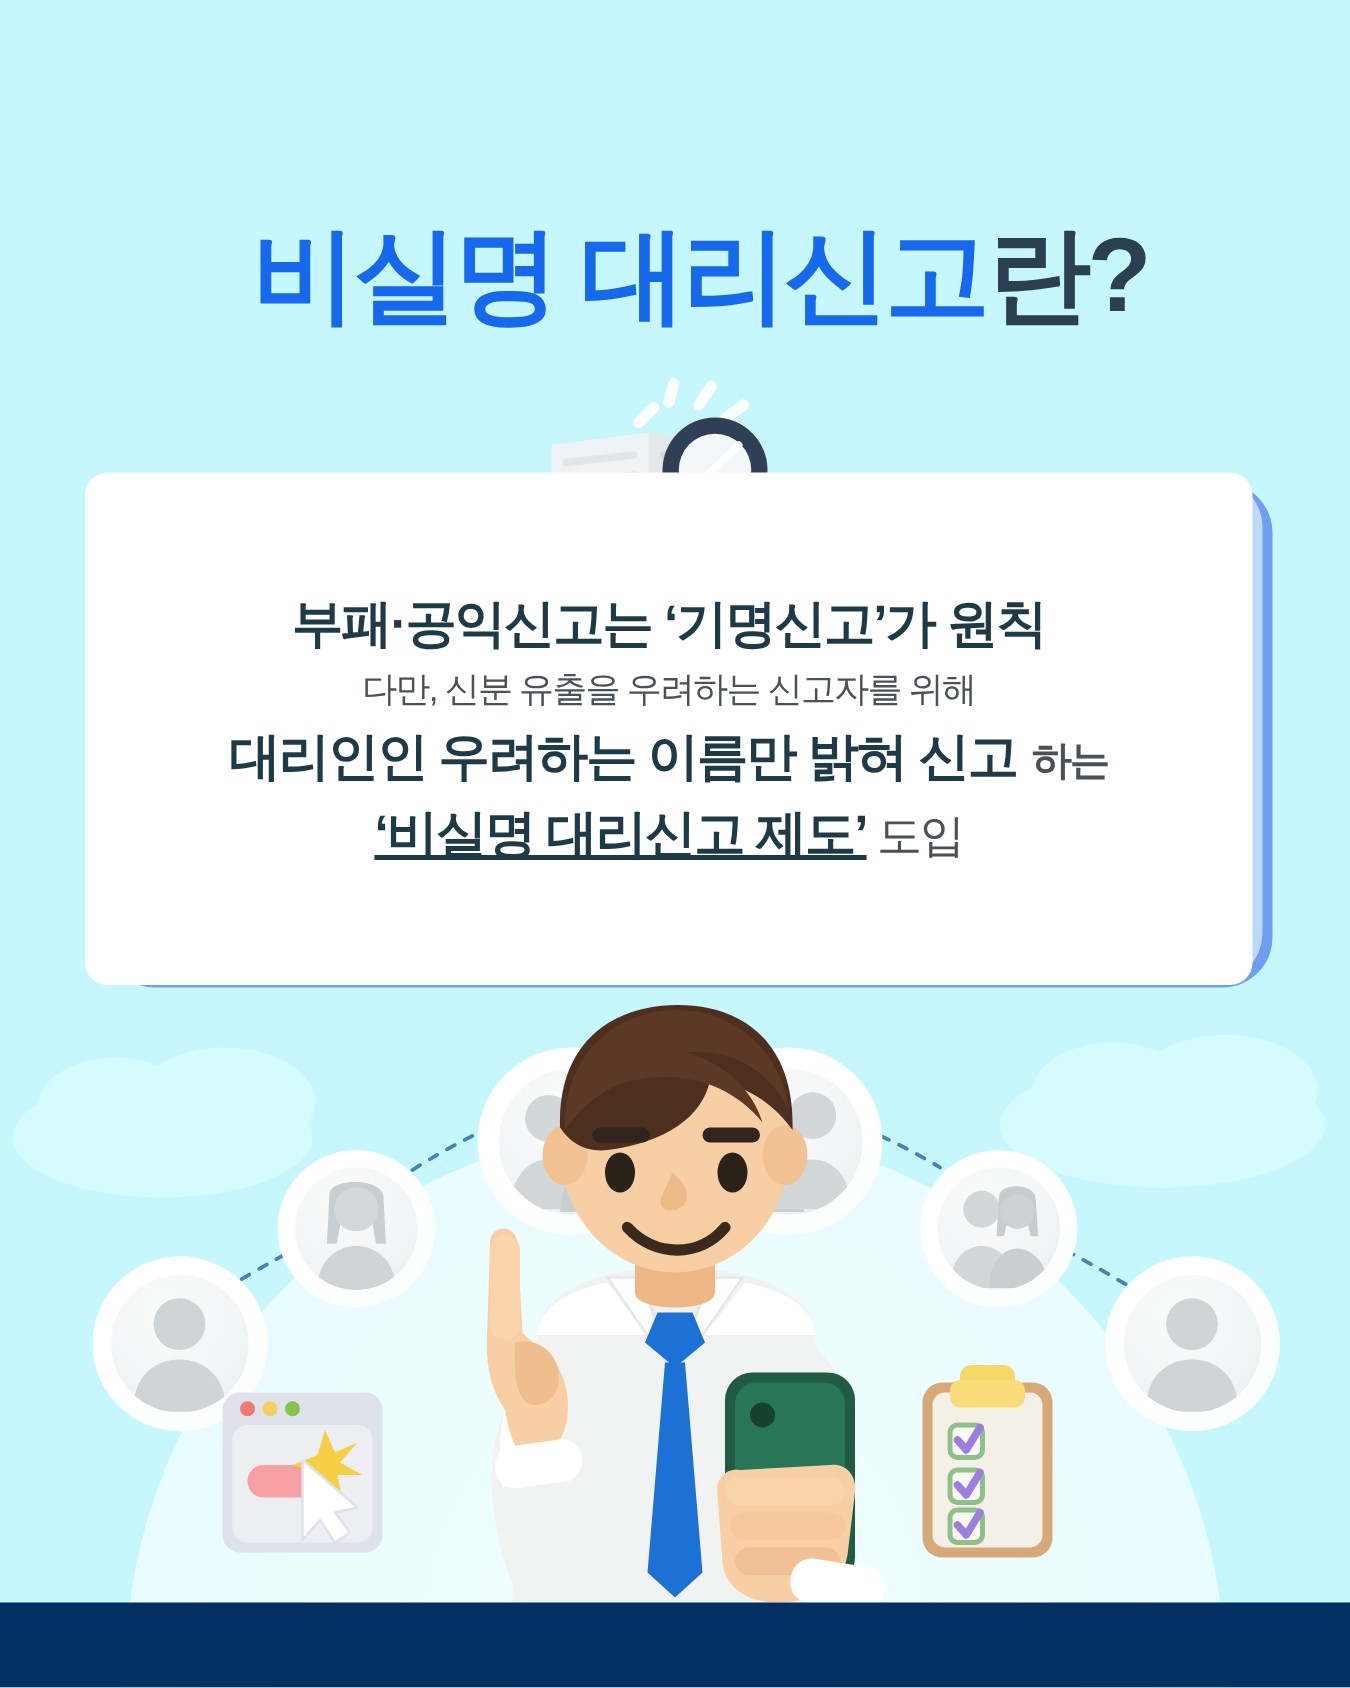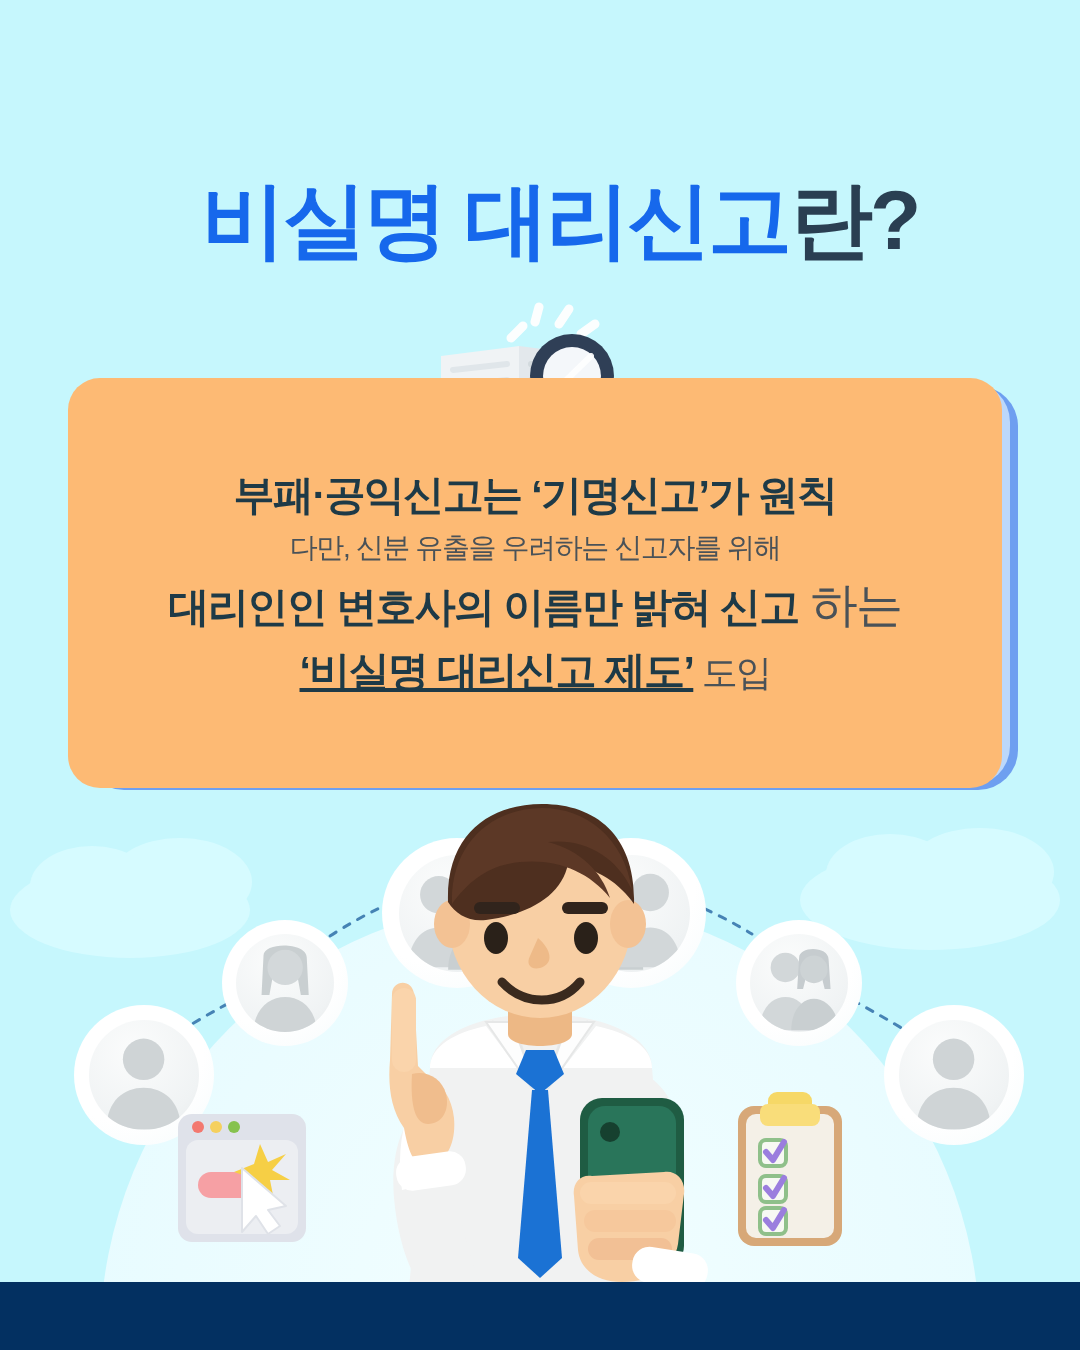--- a/index.html
+++ b/index.html
@@ -36,30 +36,30 @@
   .card-shadow2{
     position:absolute;left:84px;top:386px;width:934px;height:404px;
     background:#6e9ff0;border-radius:40px;
   }
   .card-shadow1{
     position:absolute;left:76px;top:382px;width:934px;height:404px;
     background:#bcd8fb;border-radius:40px;
   }
   .card{
     position:absolute;left:68px;top:378px;width:934px;height:410px;
-    background:#fdba74;border-radius:32px;
+    background:#ffffff;border-radius:18px;
     display:flex;flex-direction:column;align-items:center;justify-content:center;
     padding:0 34px;box-sizing:border-box;
   }
   .line{white-space:nowrap;line-height:1.42;text-align:center;}
   .l1{font-size:41px;font-weight:800;color:#1e3a47;letter-spacing:-1.6px;margin-bottom:4px;}
   .l2{font-size:28px;font-weight:400;color:#4a5258;letter-spacing:-1.4px;margin-bottom:4px;}
   .l3{font-size:41px;letter-spacing:-1.6px;margin-bottom:4px;}
   .l3 .b{font-weight:800;color:#1e3a47;}
-  .l3 .r{font-weight:400;color:#4a5258;font-size:47px;margin-left:12px;}
+  .l3 .r{font-weight:700;color:#4a5258;font-size:32px;margin-left:12px;}
   .l4{font-size:41px;letter-spacing:-1.6px;}
   .l4 .b{font-weight:800;color:#1e3a47;text-decoration:underline;}
   .l4 .r{font-weight:400;color:#4a5258;font-size:36px;}
 
   
   .avatar{
     position:absolute;border-radius:50%;
     background:radial-gradient(circle at 38% 30%,#ffffff 0%,#ffffff 58%,#f6fbfc 100%);
     box-shadow:0 0 0 0 rgba(0,0,0,0);
     display:flex;align-items:center;justify-content:center;
@@ -148,21 +148,21 @@
     </svg>
   </div>
 
   <div class="card-shadow2"></div>
   <div class="card-shadow1"></div>
 
   <div class="card">
     <div class="line l1">부패·공익신고는 ‘기명신고’가 원칙</div>
     <div class="line l2">다만, 신분 유출을 우려하는 신고자를 위해</div>
     <div class="line l3">
-      <span class="b">대리인인 변호사의 이름만 밝혀 신고</span><span class="r">하는</span>
+      <span class="b">대리인인 우려하는 이름만 밝혀 신고</span><span class="r">하는</span>
     </div>
     <div class="line l4">
       <span class="b">‘비실명 대리신고 제도’</span><span class="r"> 도입</span>
     </div>
   </div>
 
   <svg class="link" style="left:0;top:830px;width:1080px;height:320px;" viewBox="0 0 1080 320">
     <g stroke="#2f6fa8" stroke-width="3" stroke-dasharray="7 9" fill="none" stroke-linecap="round" opacity=".85">
       <path d="M166 210 Q 226 172 276 150"></path>
       <path d="M330 106 Q 380 74 420 62"></path>

